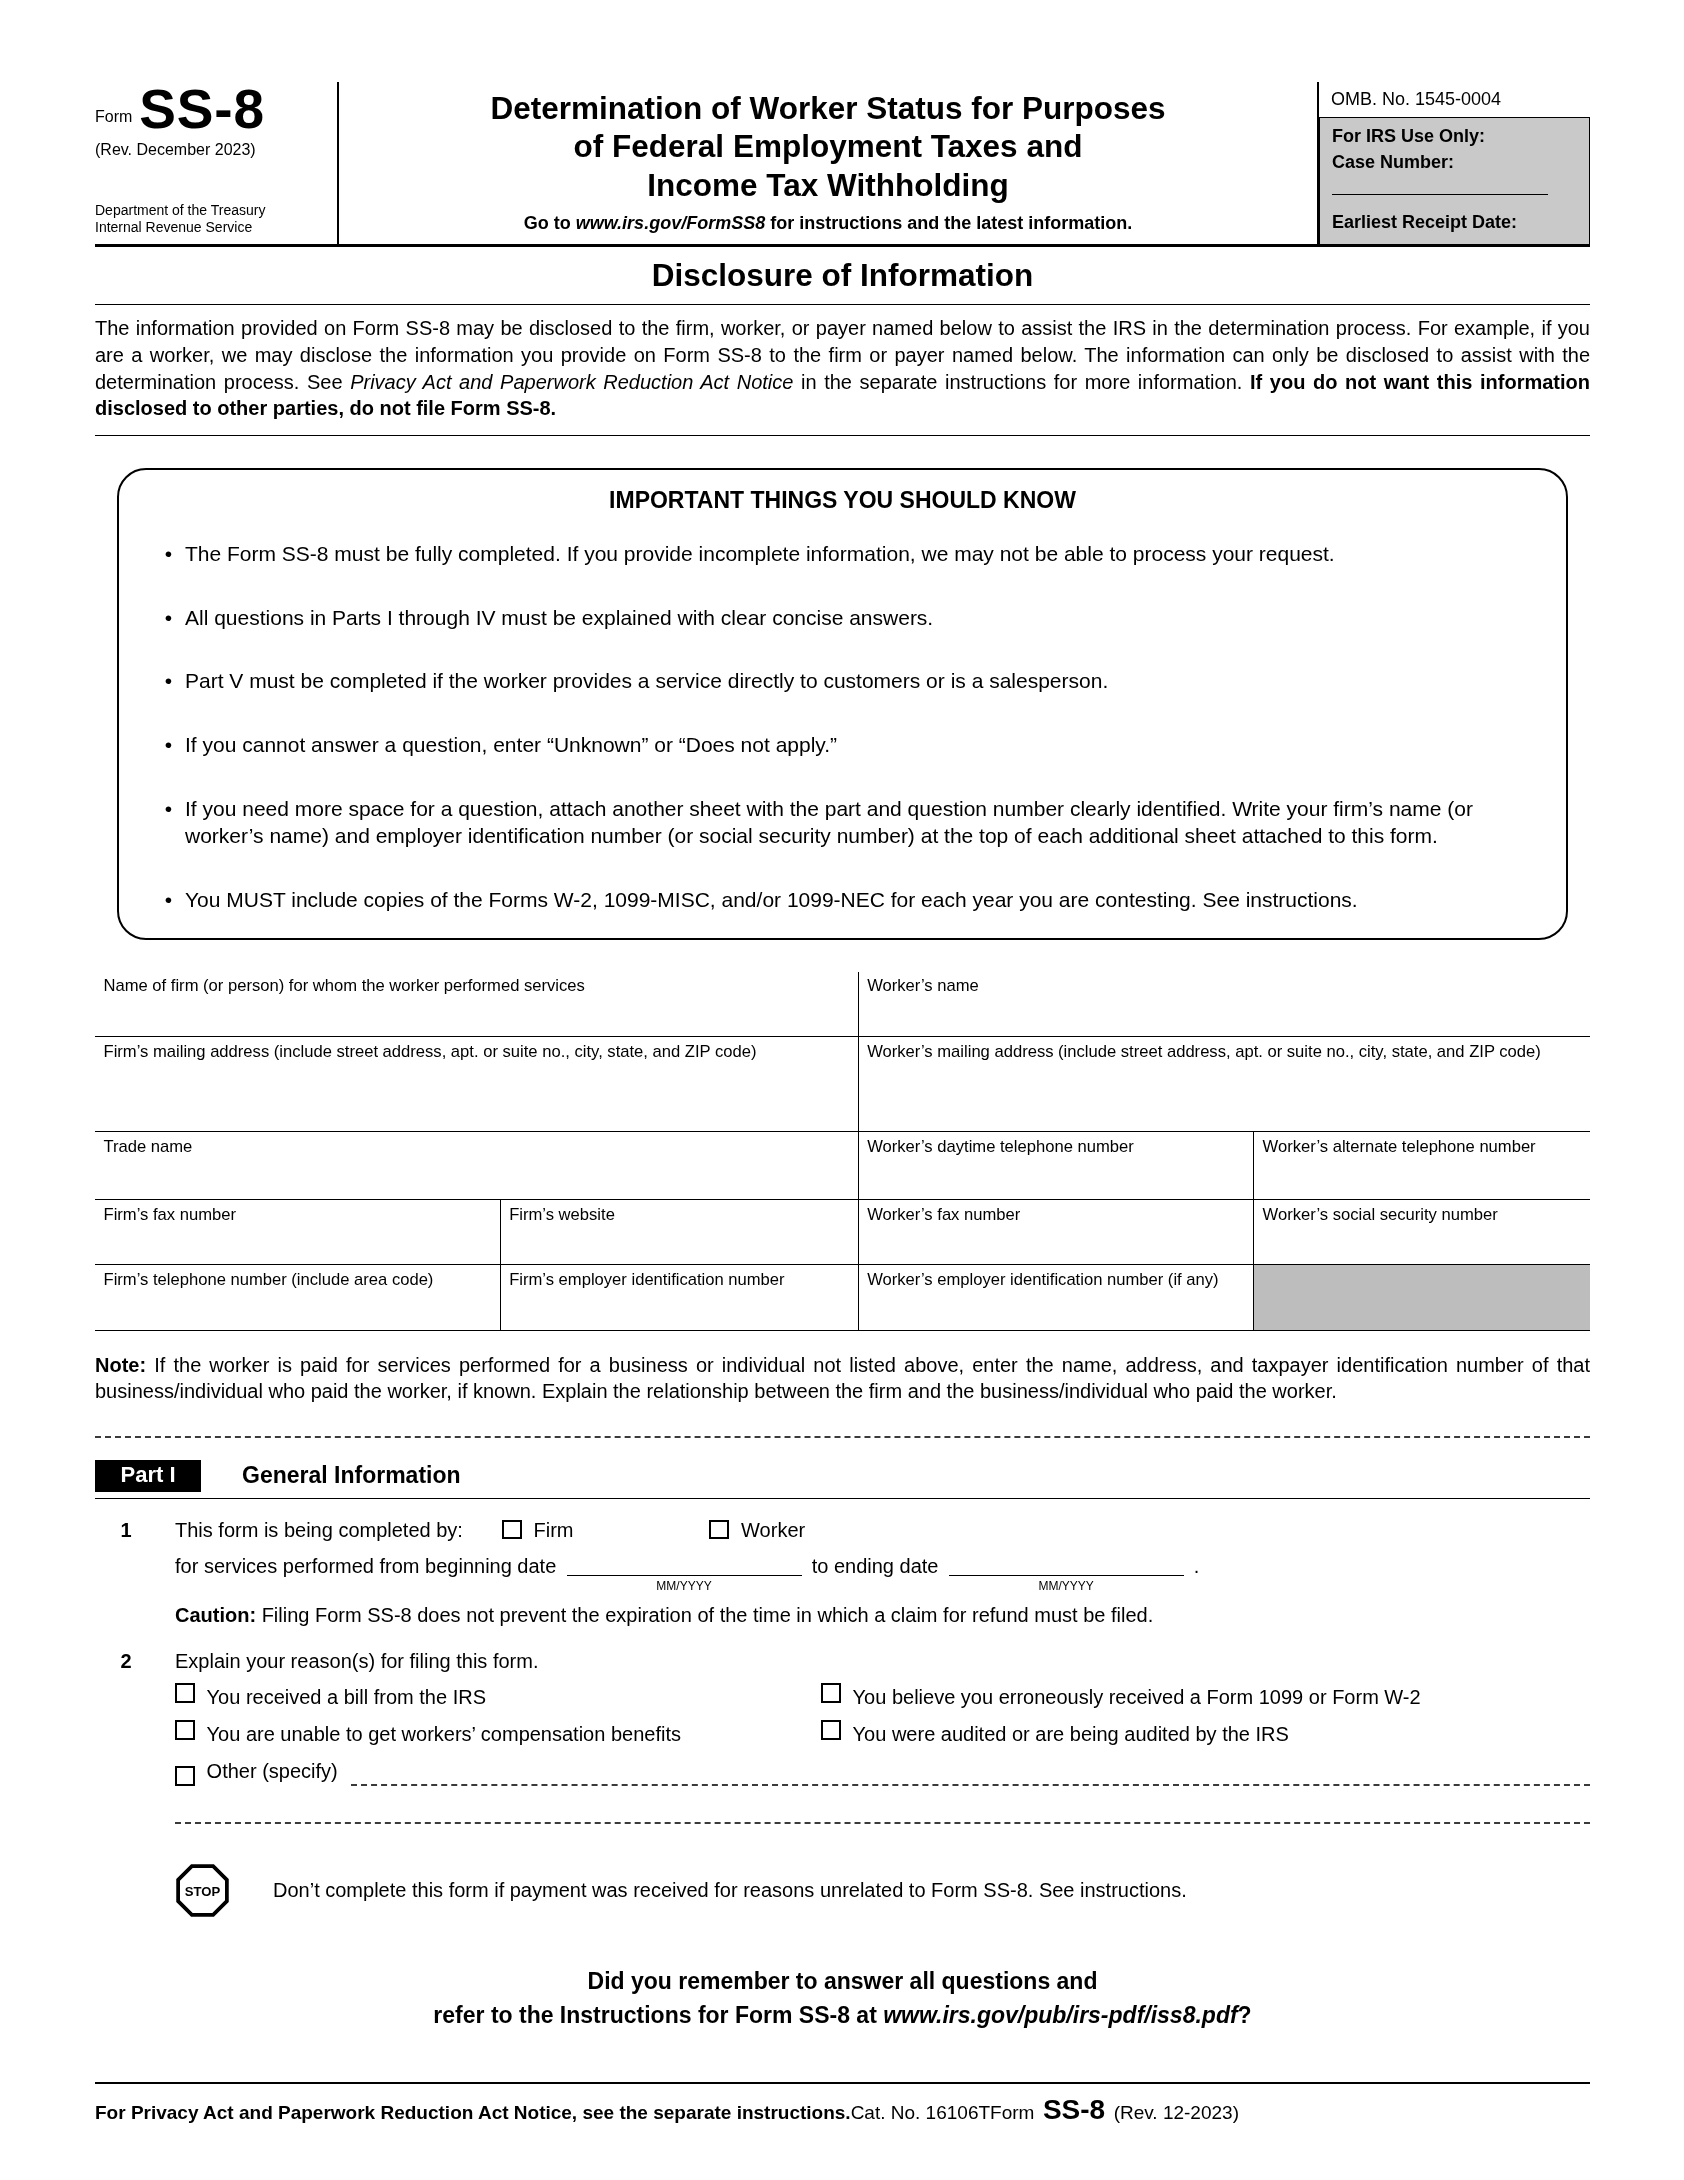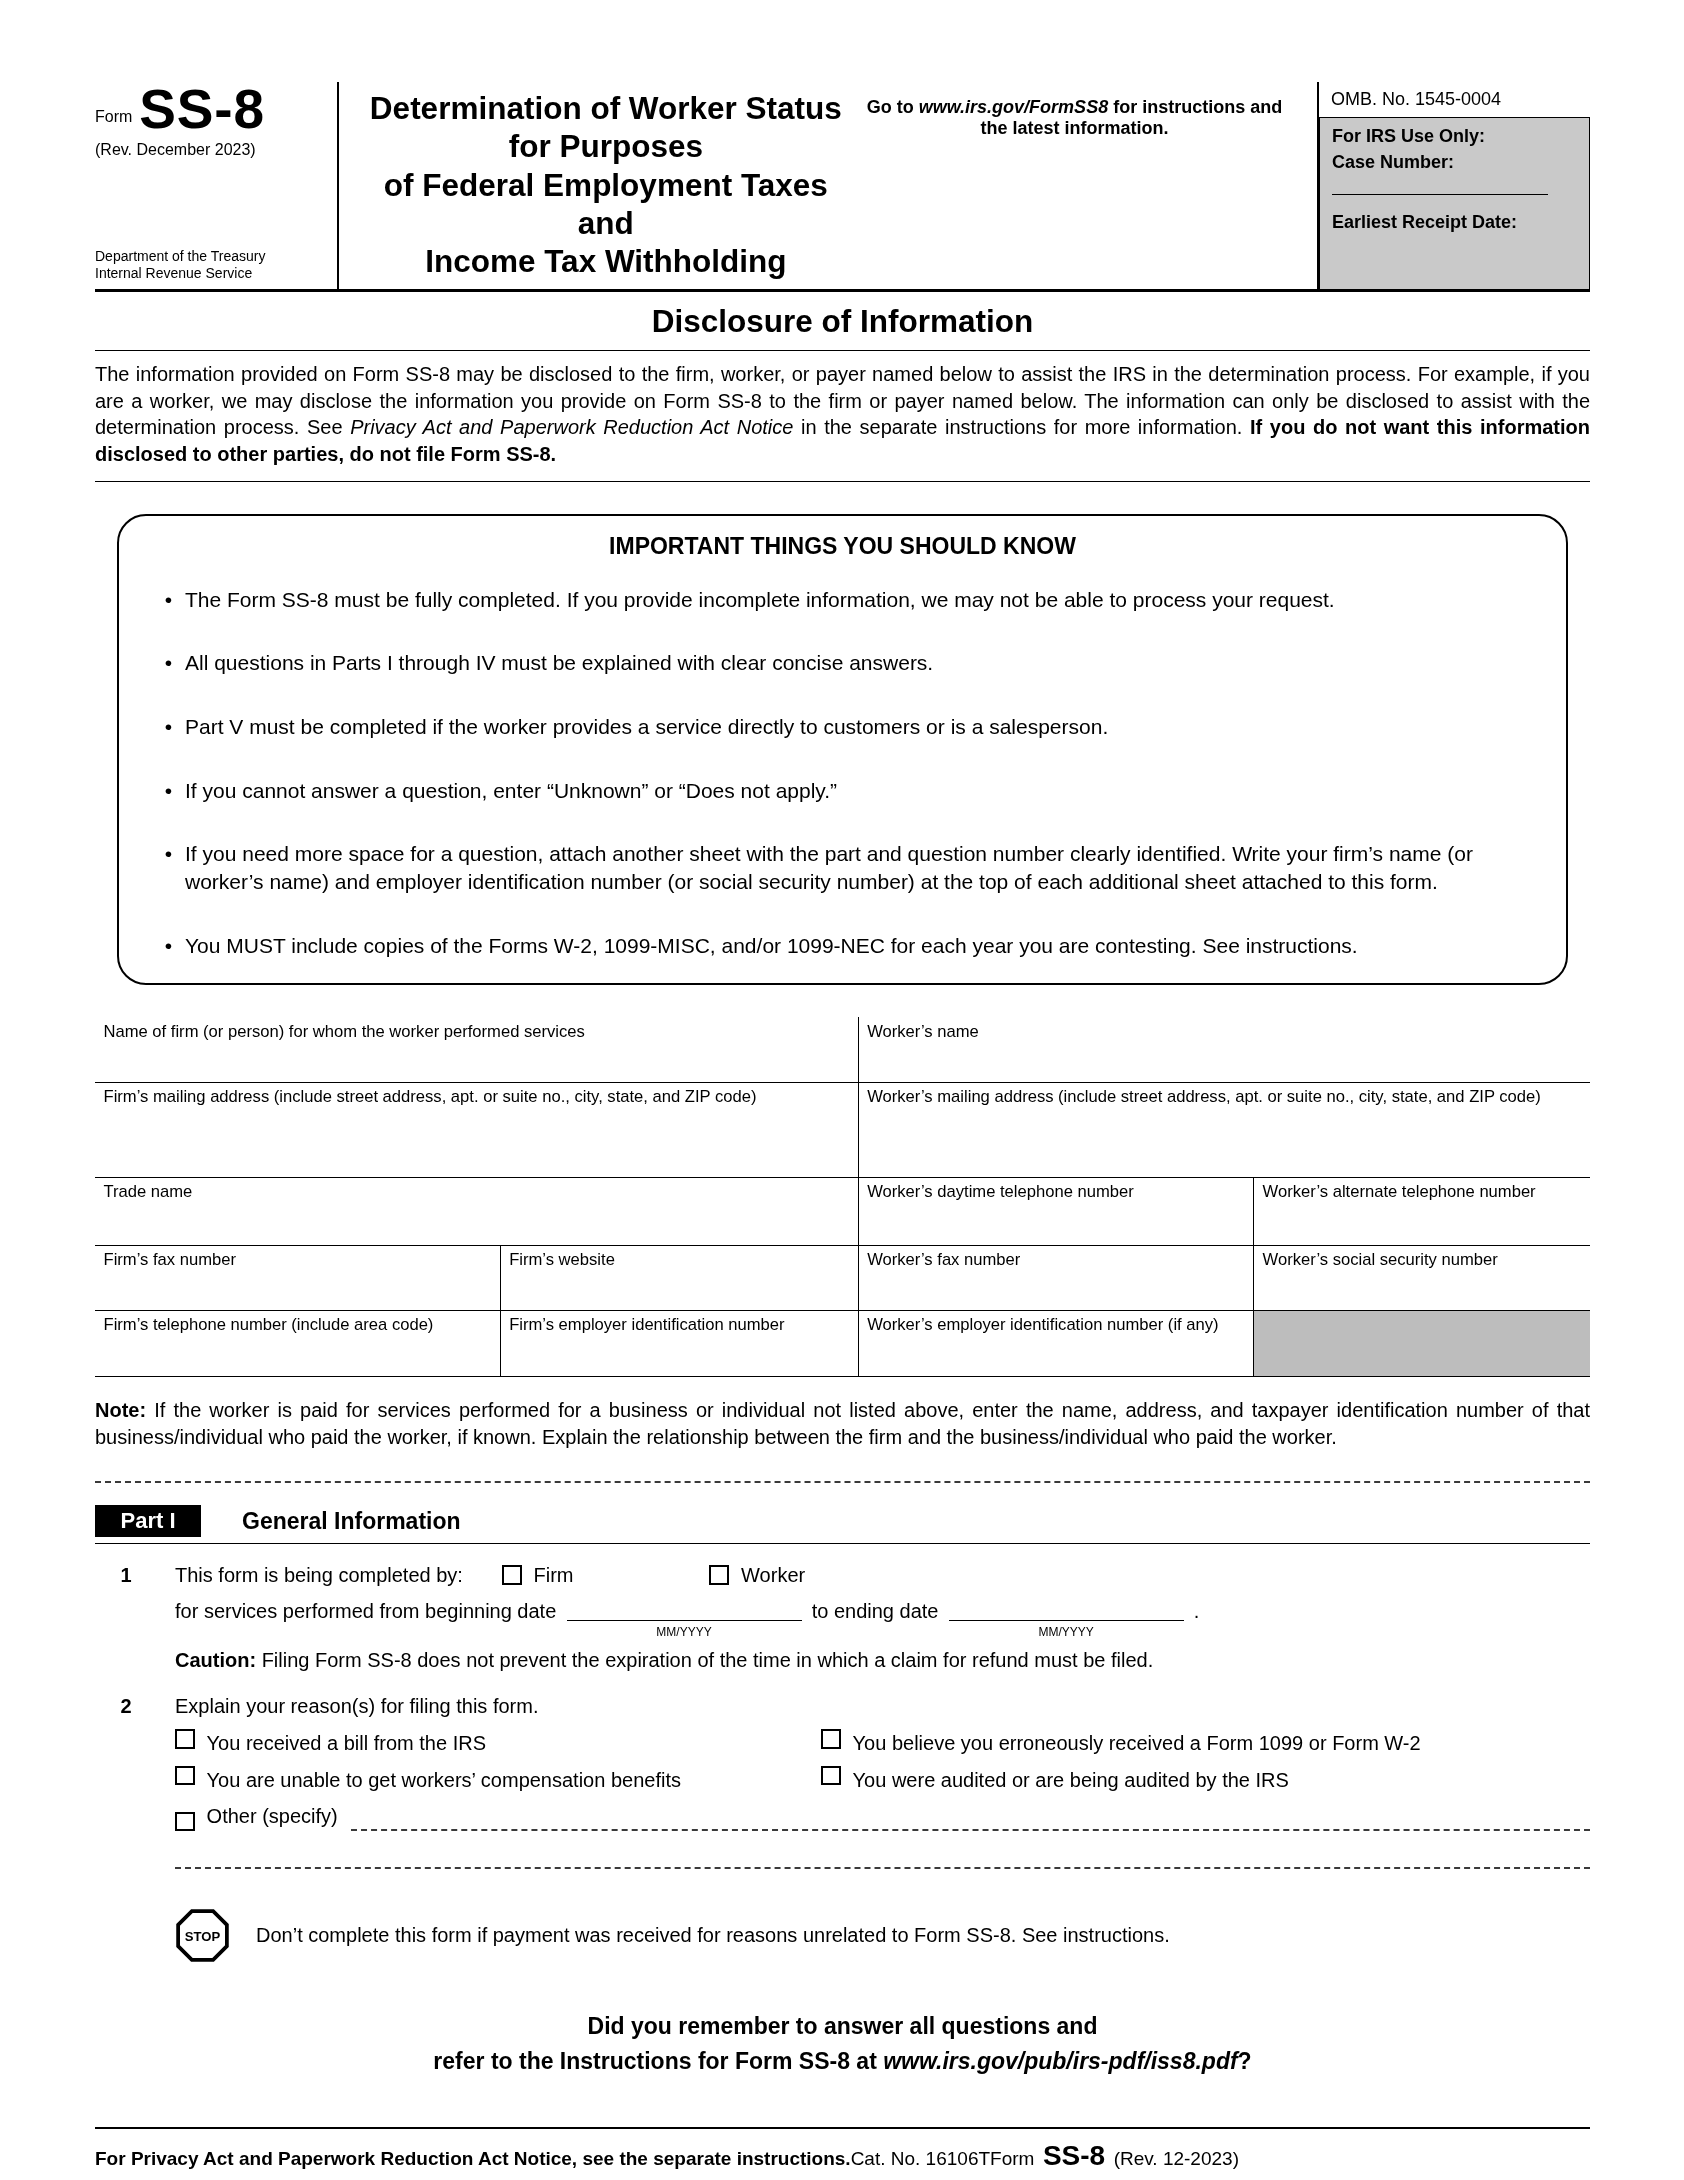--- a/index.html
+++ b/index.html
@@ -14,21 +14,21 @@
   .page{width:1685px;height:2181px;padding:82px 95px 0 95px;overflow:hidden;position:relative}
 
   
   .hdr{display:flex;border-bottom:3.4px solid var(--ink)}
   .hdr-left{width:244px;border-right:2.6px solid var(--ink);padding:1.7px 10.2px 6.8px 0;display:flex;flex-direction:column}
   .form-id{display:flex;align-items:flex-end;gap:6.8px}
   .form-word{font-size:16px;padding-bottom:8.5px}
   .form-number{font-size:55px;font-weight:700;line-height:.92;letter-spacing:0.9px}
   .revision{font-size:16px;margin-top:6.8px}
   .dept{font-size:14px;margin-top:auto;line-height:1.25}
-  .hdr-center{flex:1;display:flex;flex-direction:row;justify-content:space-between;padding:6.8px 20.4px 8.5px;text-align:center}
+  .hdr-center{flex:1;display:flex;flex-direction:column;justify-content:space-between;padding:6.8px 20.4px 8.5px;text-align:center}
   .title{font-size:31.5px;font-weight:700;line-height:1.22}
   .goto{font-size:18px;font-weight:700;margin-top:8.5px;padding-bottom:1.7px}
   .bi{font-style:italic}
   .hdr-right{width:273px;display:flex;flex-direction:column;border-left:2.6px solid var(--ink)}
   .omb{font-size:18px;padding:6.8px 0 6.8px 12px}
   .irs-box{flex:1;background:var(--irs-box-bg);border:1.7px solid var(--ink);border-bottom:none;padding:6.8px 12px 5.1px;font-size:18px;font-weight:700;line-height:1.4}
   .case-line{height:20.4px;border-bottom:1.7px solid var(--ink);width:88%;margin-bottom:15.3px}
 
   
   .disc-heading{font-size:31.5px;font-weight:700;text-align:center;padding:10.2px 0 10.2px}
@@ -76,21 +76,21 @@
   .datefill .dline{width:100%;height:24px;border-bottom:1.7px solid var(--ink)}
   .datefill .dhint{font-size:12px;margin-top:2.6px}
   .caution{margin:5.1px 0 0 80px;font-size:20px;line-height:1.45}
   .optrow{display:flex;margin-top:7.7px;align-items:flex-start}
   .opt{display:flex;align-items:flex-start}
   .opt-left{width:646px;flex:none}
   .opt .lbl{padding-top:0px}
   .other-row{display:flex;align-items:flex-end;margin-top:7.7px}
   .dashfill{flex:1;border-bottom:2.6px dashed var(--dash);margin-left:13.6px;height:22px}
   .q2-sep{margin-top:36px}
-  .stop-row{display:flex;align-items:center;gap:26px;margin:39px 0 0 80px}
+  .stop-row{display:flex;align-items:center;gap:43px;margin:39px 0 0 80px}
   .stop-icon{width:55px;height:55px;flex:none}
   .stop-text{font-size:20px}
 
   
   .reminder{text-align:center;font-size:23px;font-weight:700;line-height:1.5;margin-top:46px}
   hr.botrule{border:none;border-top:2.6px solid var(--ink);margin-top:49px}
   .botrow{display:flex;align-items:baseline;justify-content:flex-start;margin-top:10.2px;font-size:19px}
   .bot-left{font-weight:700}
   .bot-right{display:flex;align-items:baseline;gap:8.5px}
   .bot-big{font-size:28px;font-weight:700}

